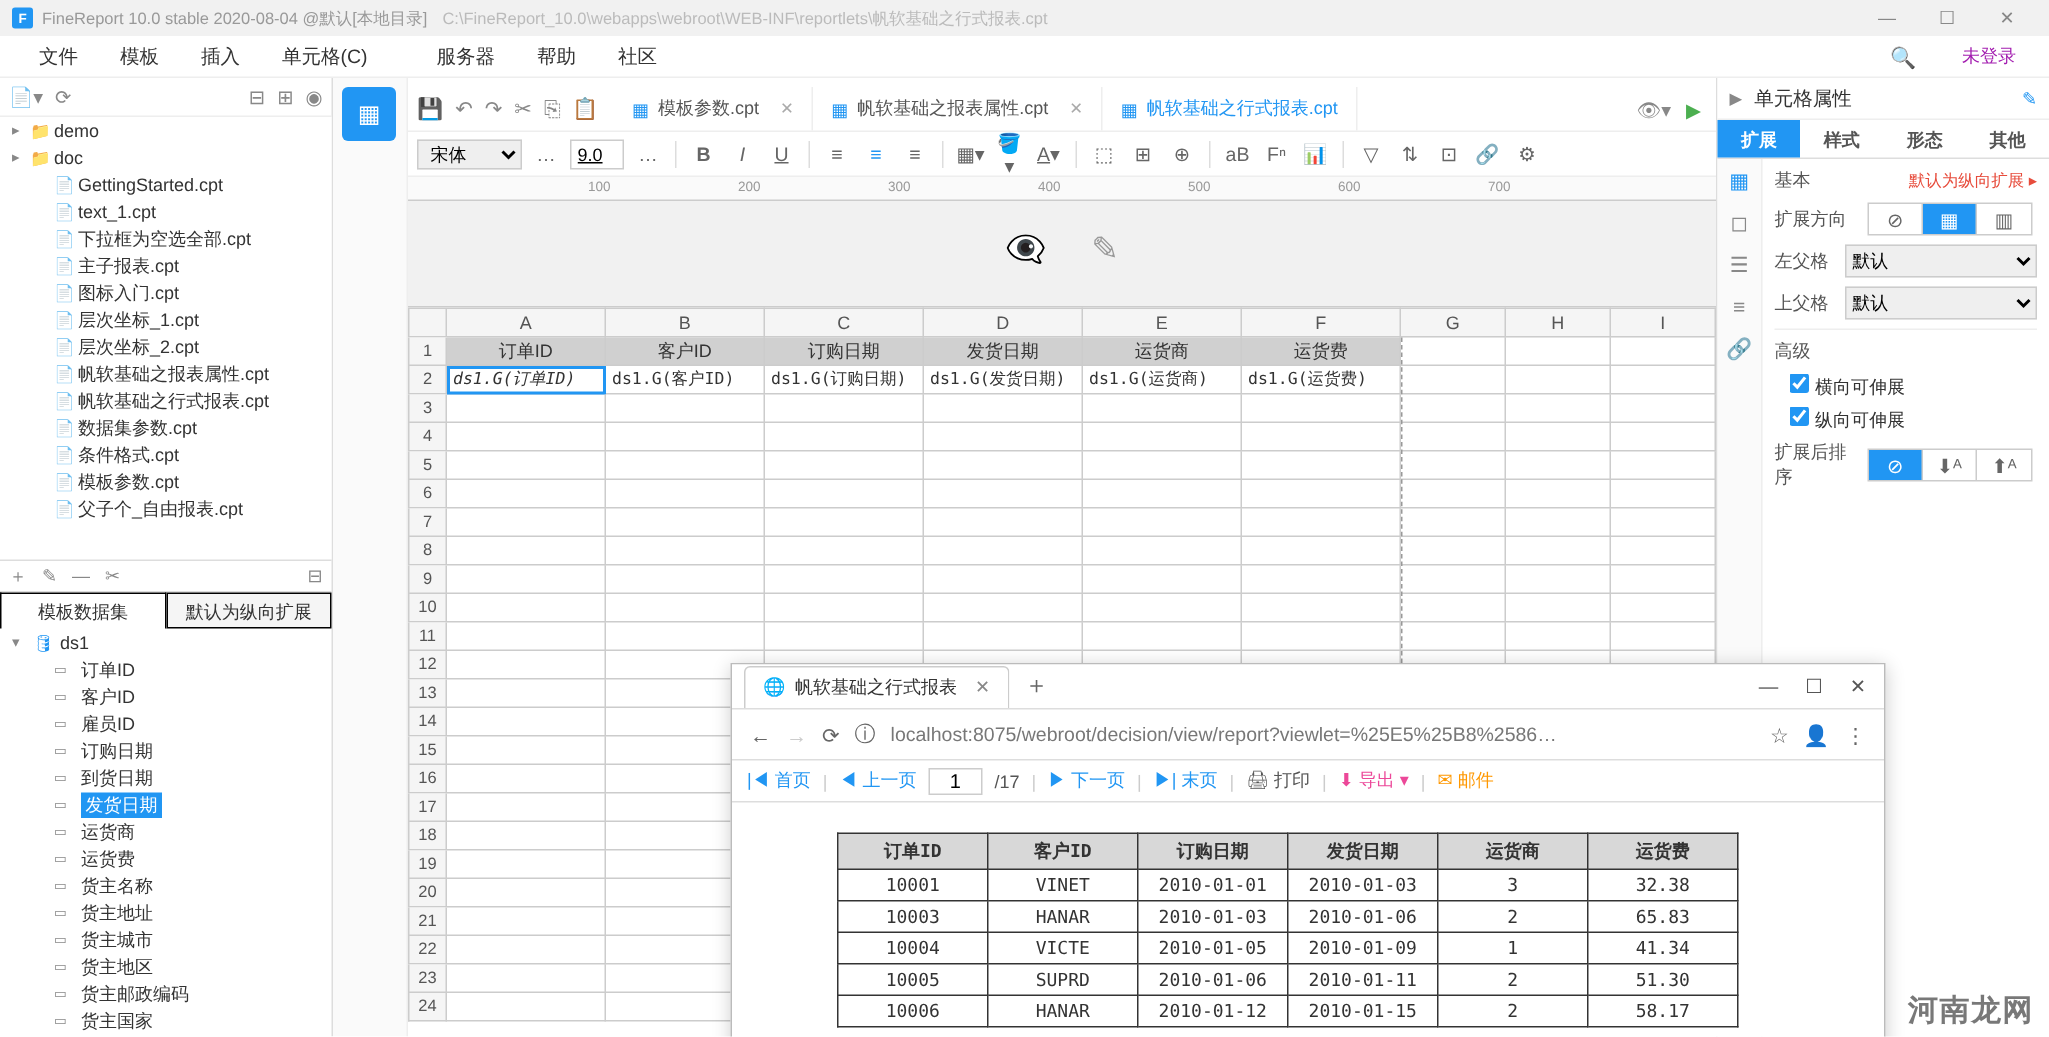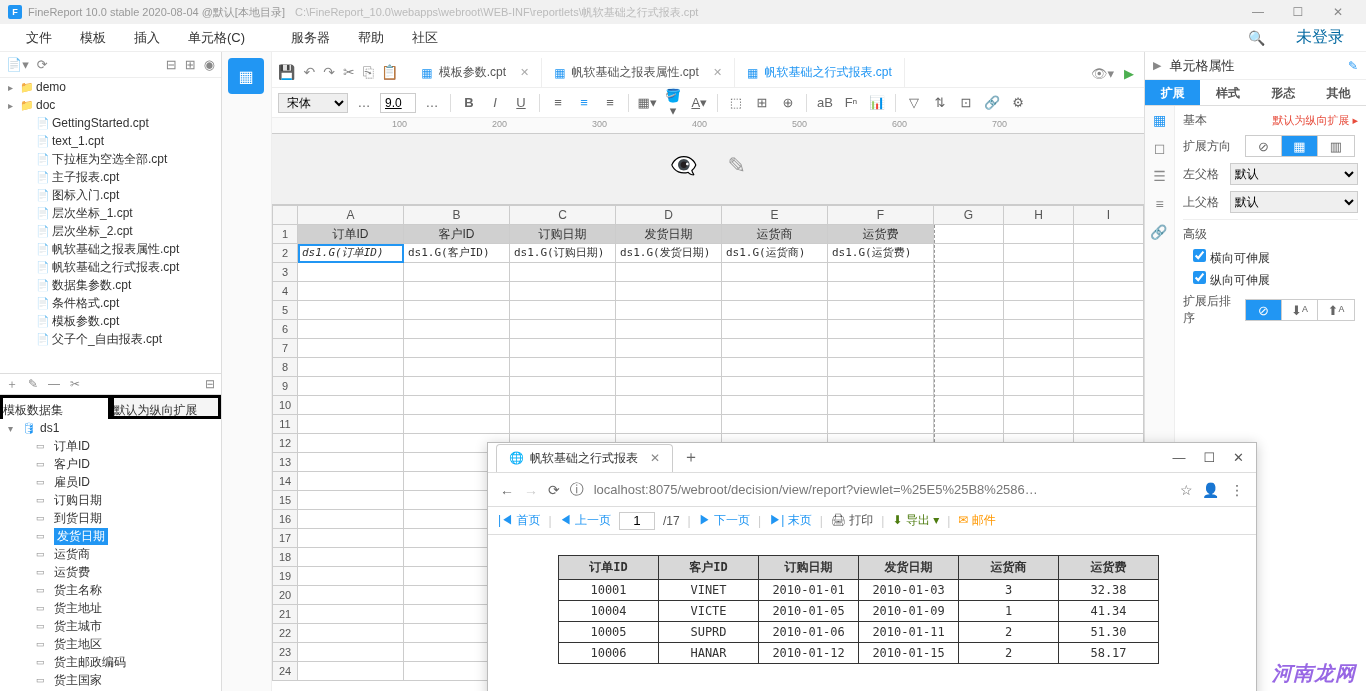--- a/index.html
+++ b/index.html
@@ -9,38 +9,38 @@
 .titlebar .logo { width: 14px; height: 14px; background: #2196f3; border-radius: 2px; margin-right: 6px; display: inline-flex; align-items: center; justify-content: center; color: #fff; font-size: 9px; font-weight: bold; }
 .titlebar .title { color: #999; font-size: 11px; }
 .titlebar .path { margin-left: 10px; color: #bbb; font-size: 11px; }
 .titlebar .winbtns { margin-left: auto; display: flex; }
 .titlebar .winbtn { width: 40px; height: 22px; display: flex; align-items: center; justify-content: center; color: #888; font-size: 12px; }
 
 .menubar { height: 28px; background: #fff; display: flex; align-items: center; padding: 0 12px; border-bottom: 1px solid #eee; }
 .menubar .item { padding: 0 14px; font-size: 13px; color: #333; }
 .menubar .right { margin-left: auto; display: flex; align-items: center; }
 .menubar .search-ico { font-size: 14px; color: #888; margin-right: 30px; }
-.menubar .login { font-size: 16px; color: #0369a1; margin-right: 10px; }
+.menubar .login { font-size: 12px; color: #a21caf; margin-right: 10px; }
 
 .main { display: flex; height: 639px; }
 .leftcol { width: 236px; display: flex; flex-direction: column; border-right: 1px solid #ddd; }
 .left-tb { height: 26px; display: flex; align-items: center; padding: 0 6px; border-bottom: 1px solid #eee; gap: 8px; color: #888; }
 .left-tb span { font-size: 13px; }
 
 .filetree { flex: 0 0 295px; overflow: auto; background: #fff; }
 .tree-row { display: flex; align-items: center; height: 18px; padding-left: 8px; font-size: 12px; color: #333; white-space: nowrap; }
 .tree-row .tog { width: 12px; color: #888; font-size: 10px; }
 .tree-row .fico { width: 16px; color: #2196f3; font-size: 11px; }
 .tree-row .fico.folder { color: #2196f3; }
 .tree-row .fico.file { color: #2196f3; }
 .tree-row.l1 { padding-left: 24px; }
 
 .ds-toolbar { height: 22px; border-top: 1px solid #ddd; border-bottom: 1px solid #ddd; display: flex; align-items: center; padding: 0 6px; gap: 10px; color: #888; }
 .ds-tabs { display: flex; height: 24px; }
-.ds-tab { flex: 1; line-height: 24px; font-size: 12px; background: #f5f5f5; border: 3px solid #000000; }
+.ds-tab { flex: 1; text-align: center; line-height: 24px; font-size: 12px; background: #f5f5f5; border: 1px solid #000000; }
 .ds-tab.active { background: #fff; border-bottom: none; }
 
 .ds-tree { flex: 1; overflow: auto; }
 .ds-row { display: flex; align-items: center; height: 18px; padding-left: 8px; font-size: 12px; }
 .ds-row .tog { width: 14px; color: #888; font-size: 10px; }
 .ds-row .dico { width: 18px; color: #2196f3; font-size: 11px; }
 .ds-row.l1 { padding-left: 36px; }
 .ds-row.l1 .dico { color: #888; font-size: 9px; }
 .ds-row.sel span.lbl { background: #2196f3; color: #fff; padding: 0 3px; }
 
@@ -120,21 +120,21 @@
 .seg { display: flex; border: 1px solid #ccc; height: 22px; }
 .seg .opt { width: 36px; display: flex; align-items: center; justify-content: center; border-right: 1px solid #ccc; font-size: 13px; color: #666; }
 .seg .opt:last-child { border-right: none; }
 .seg .opt.active { background: #2196f3; color: #fff; }
 .rc-content select { width: 100%; border: 1px solid #ccc; height: 22px; font-size: 12px; }
 .rc-content .grp { border-top: 1px solid #eee; padding-top: 6px; margin-top: 4px; }
 .rc-content .grp-lbl { color: #555; margin-bottom: 6px; }
 .rc-content label.chk { display: block; margin: 4px 0 4px 10px; }
 .rc-content input[type=checkbox] { accent-color: #2196f3; margin-right: 4px; }
 
-.watermark { position: absolute; right: 10px; bottom: 4px; font-size: 20px; font-weight: bold; font-style: italic; color: #6d28d9; opacity: 0.7; letter-spacing: 1px; }
+.watermark { position: absolute; right: 10px; bottom: 4px; font-size: 20px; font-weight: bold; color: #404040; opacity: 0.7; letter-spacing: 1px; }
 </style>
 </head>
 <body>
 
 <div class="titlebar">
   <div class="logo">F</div>
   <div class="title">FineReport 10.0 stable 2020-08-04 @默认[本地目录]</div>
   <div class="path">C:\FineReport_10.0\webapps\webroot\WEB-INF\reportlets\帆软基础之行式报表.cpt</div>
   <div class="winbtns">
     <div class="winbtn">—</div>
@@ -745,21 +745,21 @@
         <span class="nbtn">◀ <span>上一页</span></span>
         <input value="1" style="">
         <span>/17</span>
         <span class="sep">|</span>
         <span class="nbtn">▶ <span>下一页</span></span>
         <span class="sep">|</span>
         <span class="nbtn">▶| <span>末页</span></span>
         <span class="sep">|</span>
         <span>🖨 <span>打印</span></span>
         <span class="sep">|</span>
-        <span style="color:#4d7c0f">⬇ <span>导出</span> ▾</span>
+        <span style="color:#ec4899">⬇ <span>导出</span> ▾</span>
         <span class="sep">|</span>
         <span style="color:#ff9800">✉ <span>邮件</span></span>
       </div>
       <div class="pw-body">
         <table class="rtbl">
           <thead>
               <tr id="rthead">
                 <th>订单ID</th>
                 <th>客户ID</th>
                 <th>订购日期</th>
@@ -769,20 +769,28 @@
               </tr>
             </thead>
           <tbody id="rtbody">
               <tr>
                 <td>10001</td>
                 <td>VINET</td>
                 <td>2010-01-01</td>
                 <td>2010-01-03</td>
                 <td>3</td>
                 <td>32.38</td>
+              </tr>
+              <tr>
+                <td>10003</td>
+                <td>HANAR</td>
+                <td>2010-01-03</td>
+                <td>2010-01-06</td>
+                <td>2</td>
+                <td>65.83</td>
               </tr>
               <tr>
                 <td>10004</td>
                 <td>VICTE</td>
                 <td>2010-01-05</td>
                 <td>2010-01-09</td>
                 <td>1</td>
                 <td>41.34</td>
               </tr>
               <tr>

